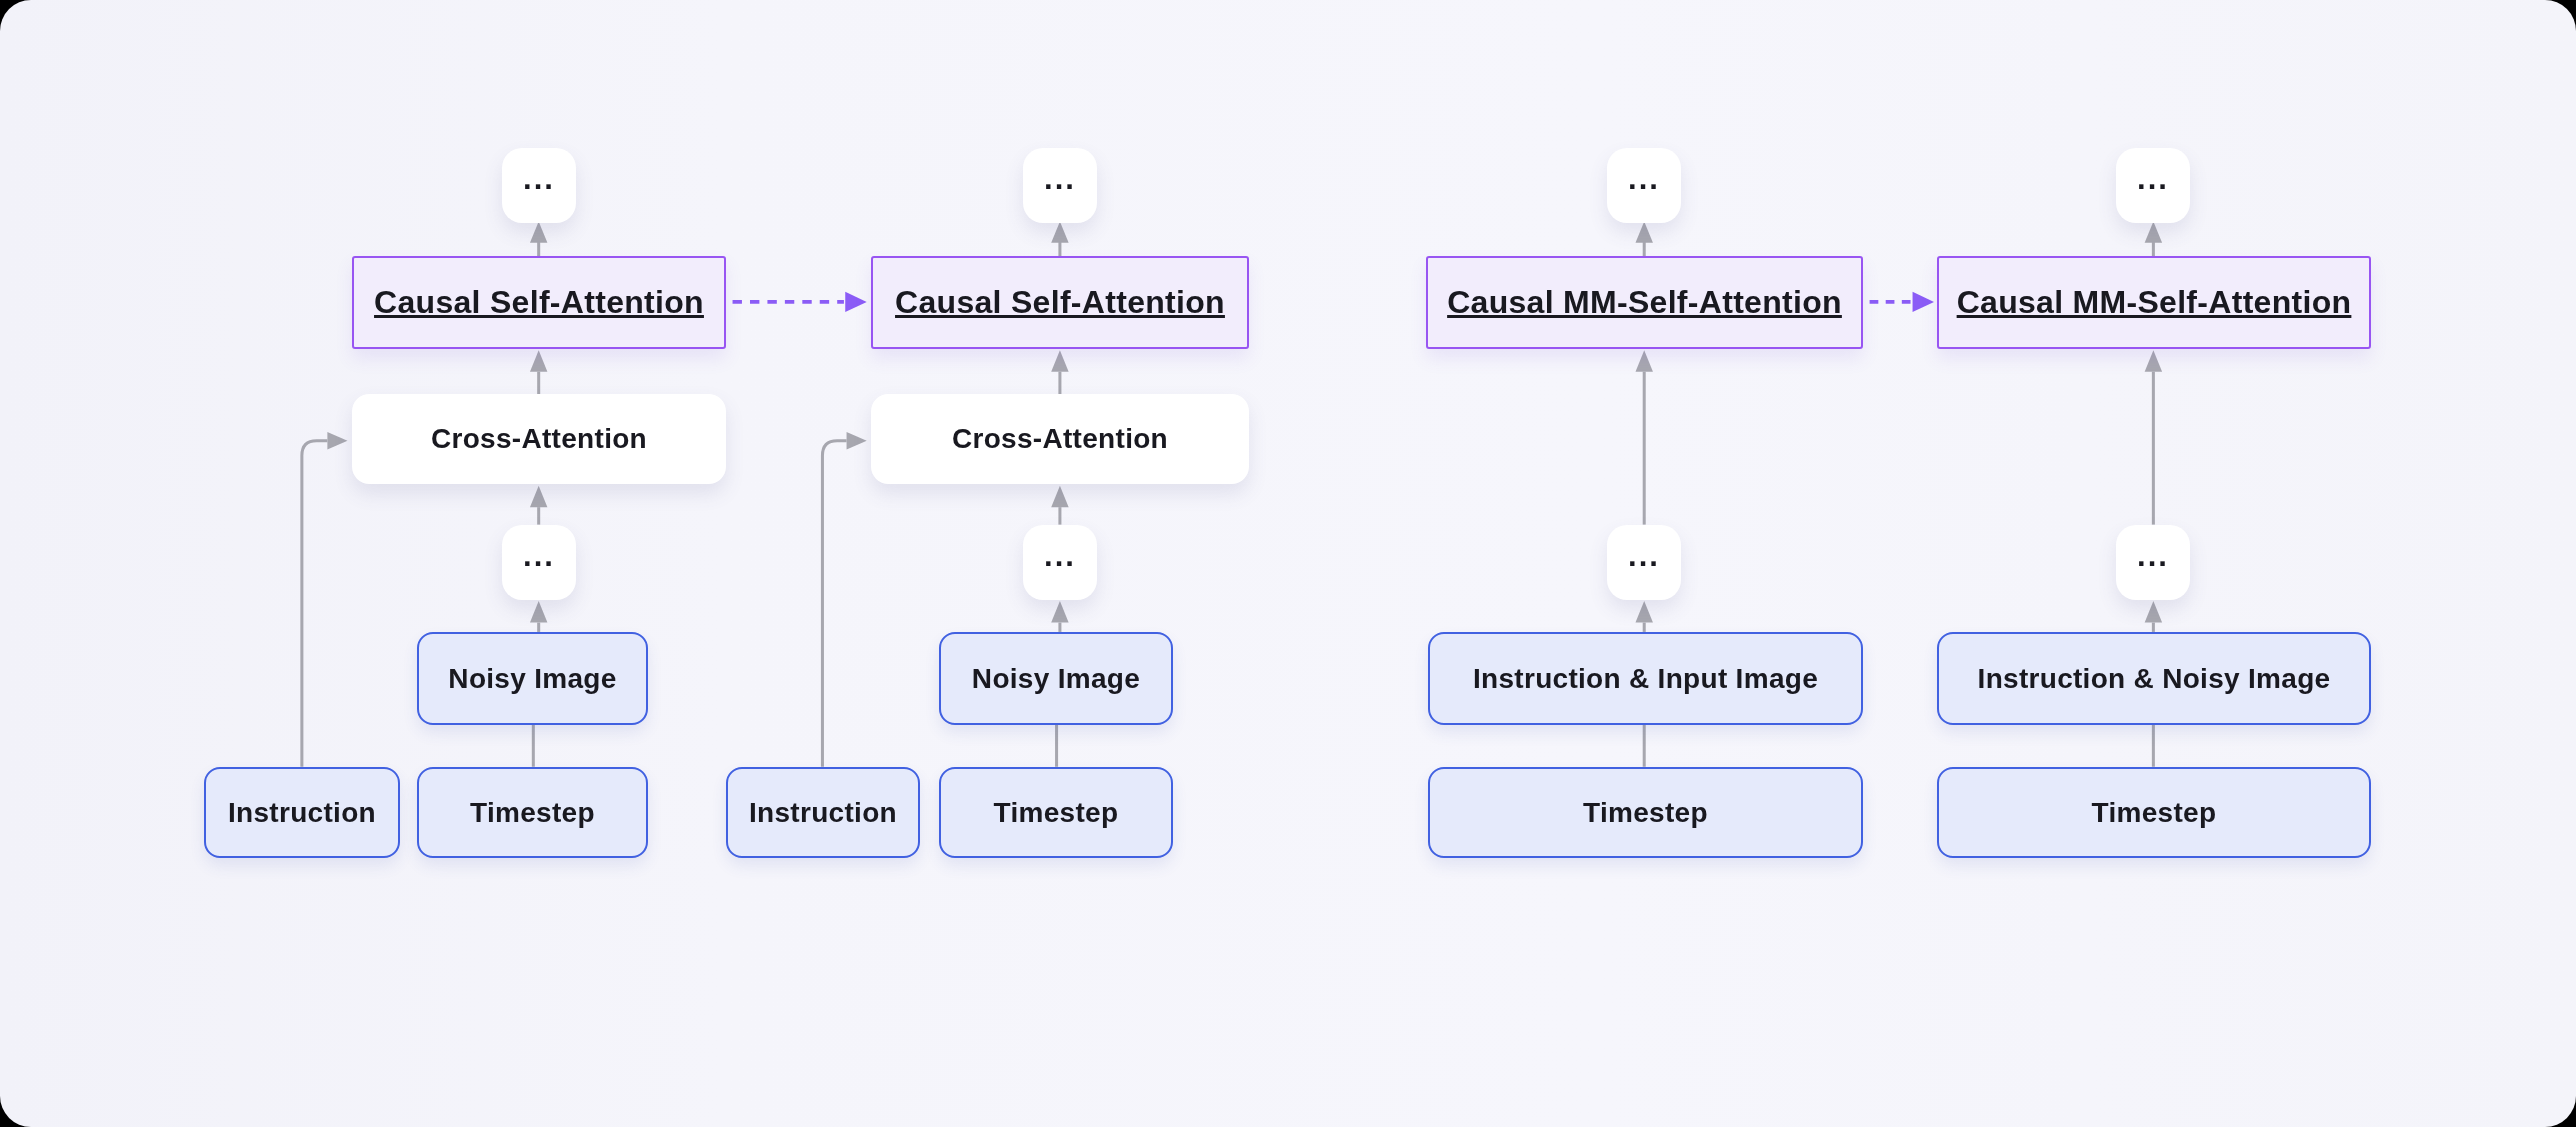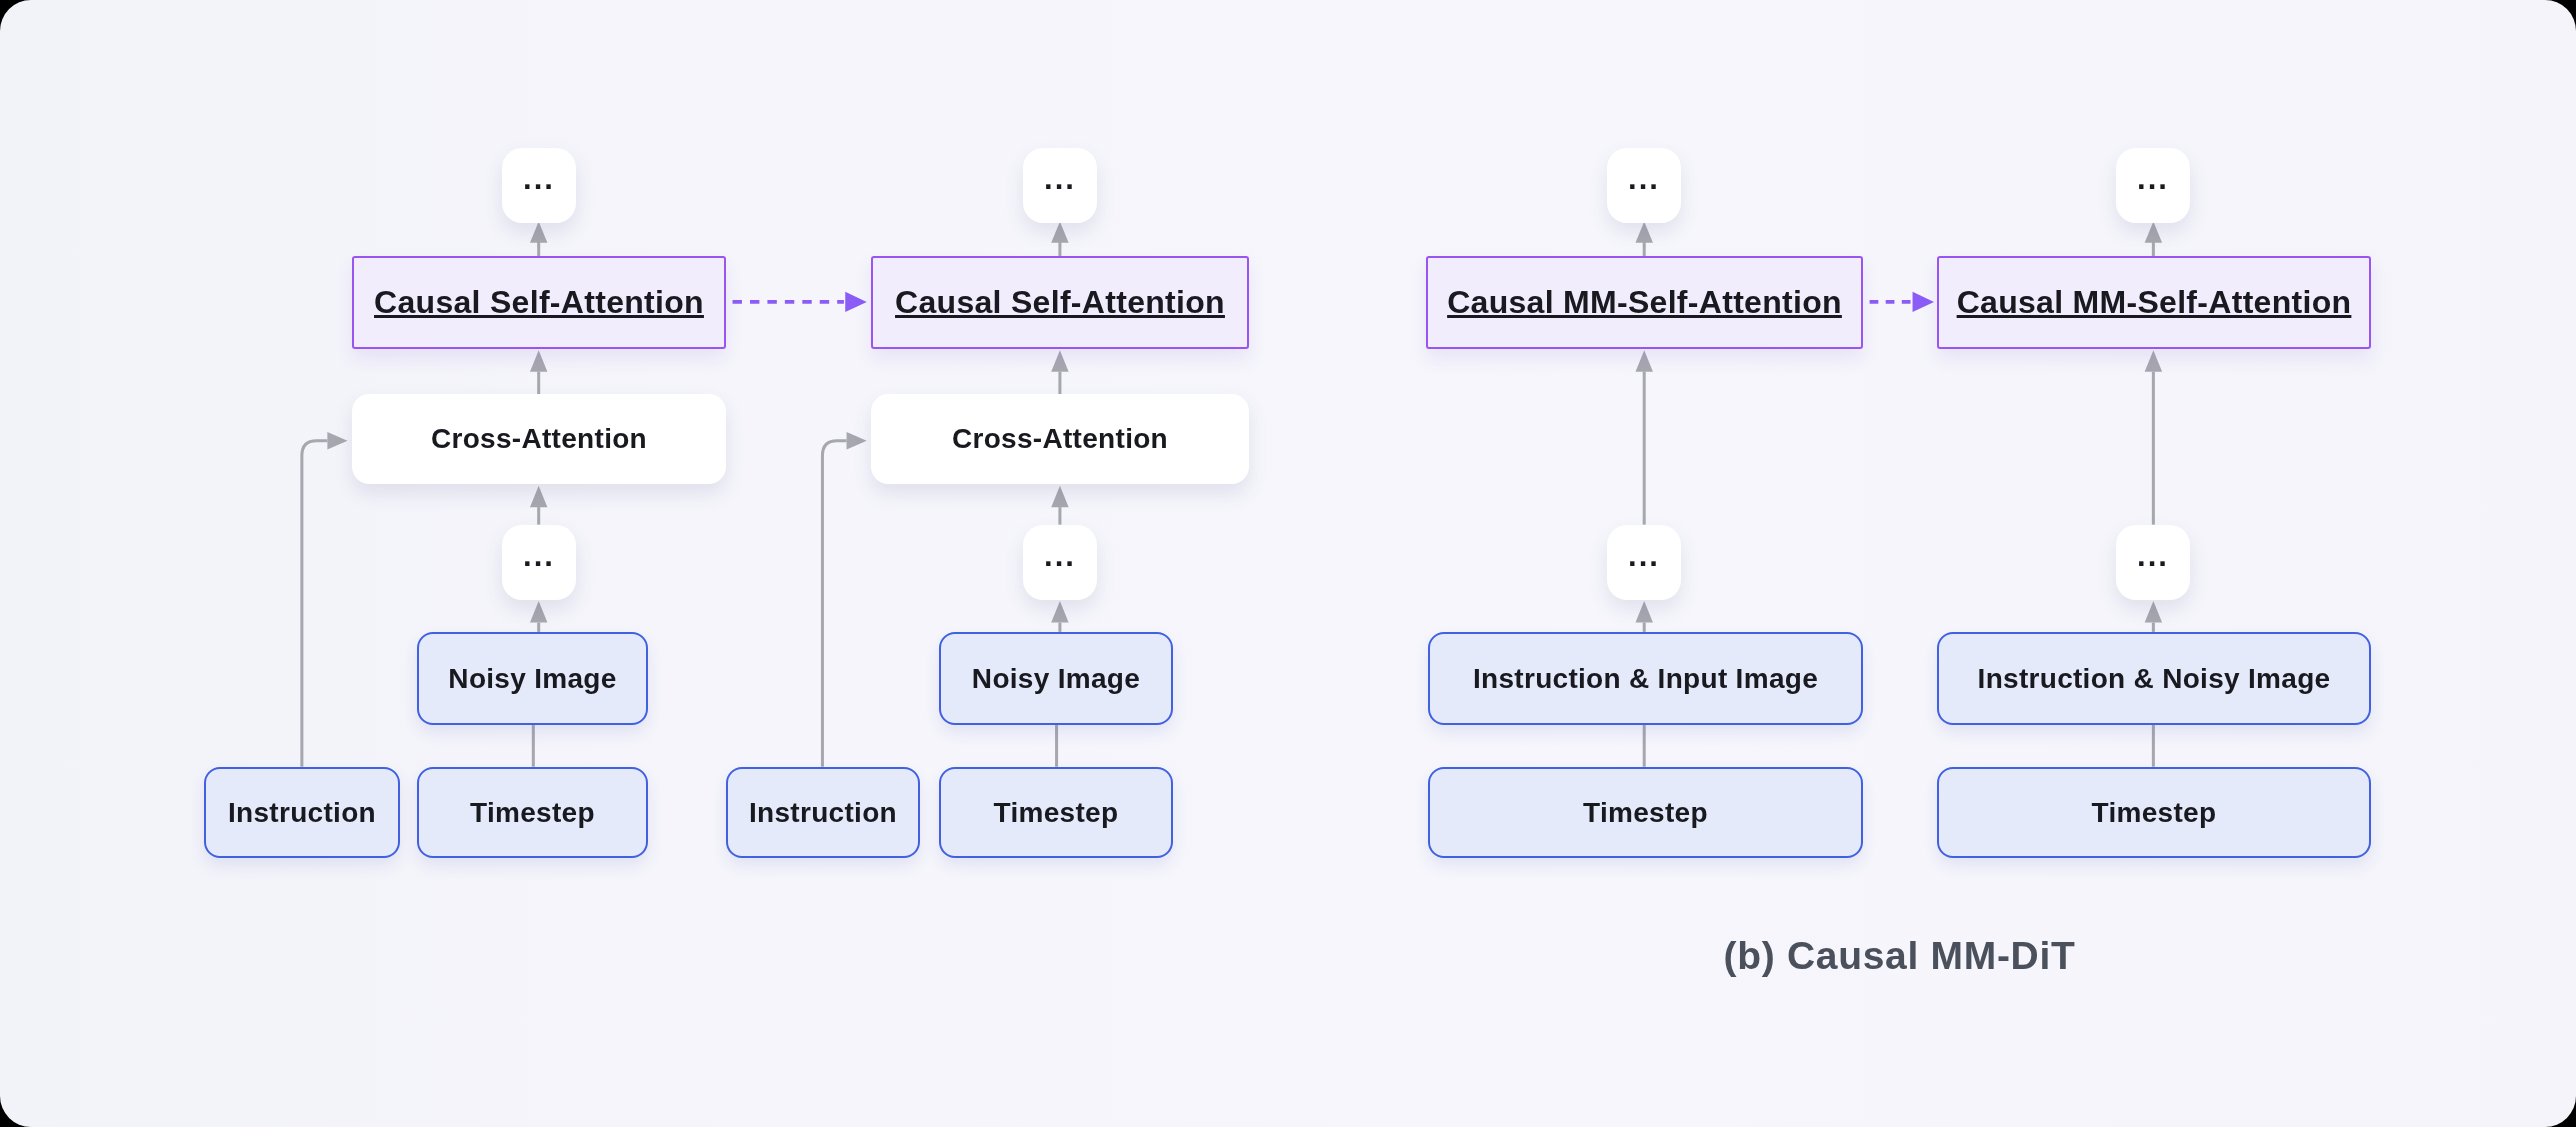--- a/index.html
+++ b/index.html
@@ -218,17 +218,16 @@
         <span>Instruction &amp; Input Image</span>
       </div>
 
     <div class="box blue b1-time">
         <span>Timestep</span>
       </div>
     <div class="box blue b2-time">
         <span>Timestep</span>
       </div>
 
-    <div class="caption caption-b">(b) Causal MM-DiT</div>
 
   </div>
 </div>
 
 
 </body></html>

